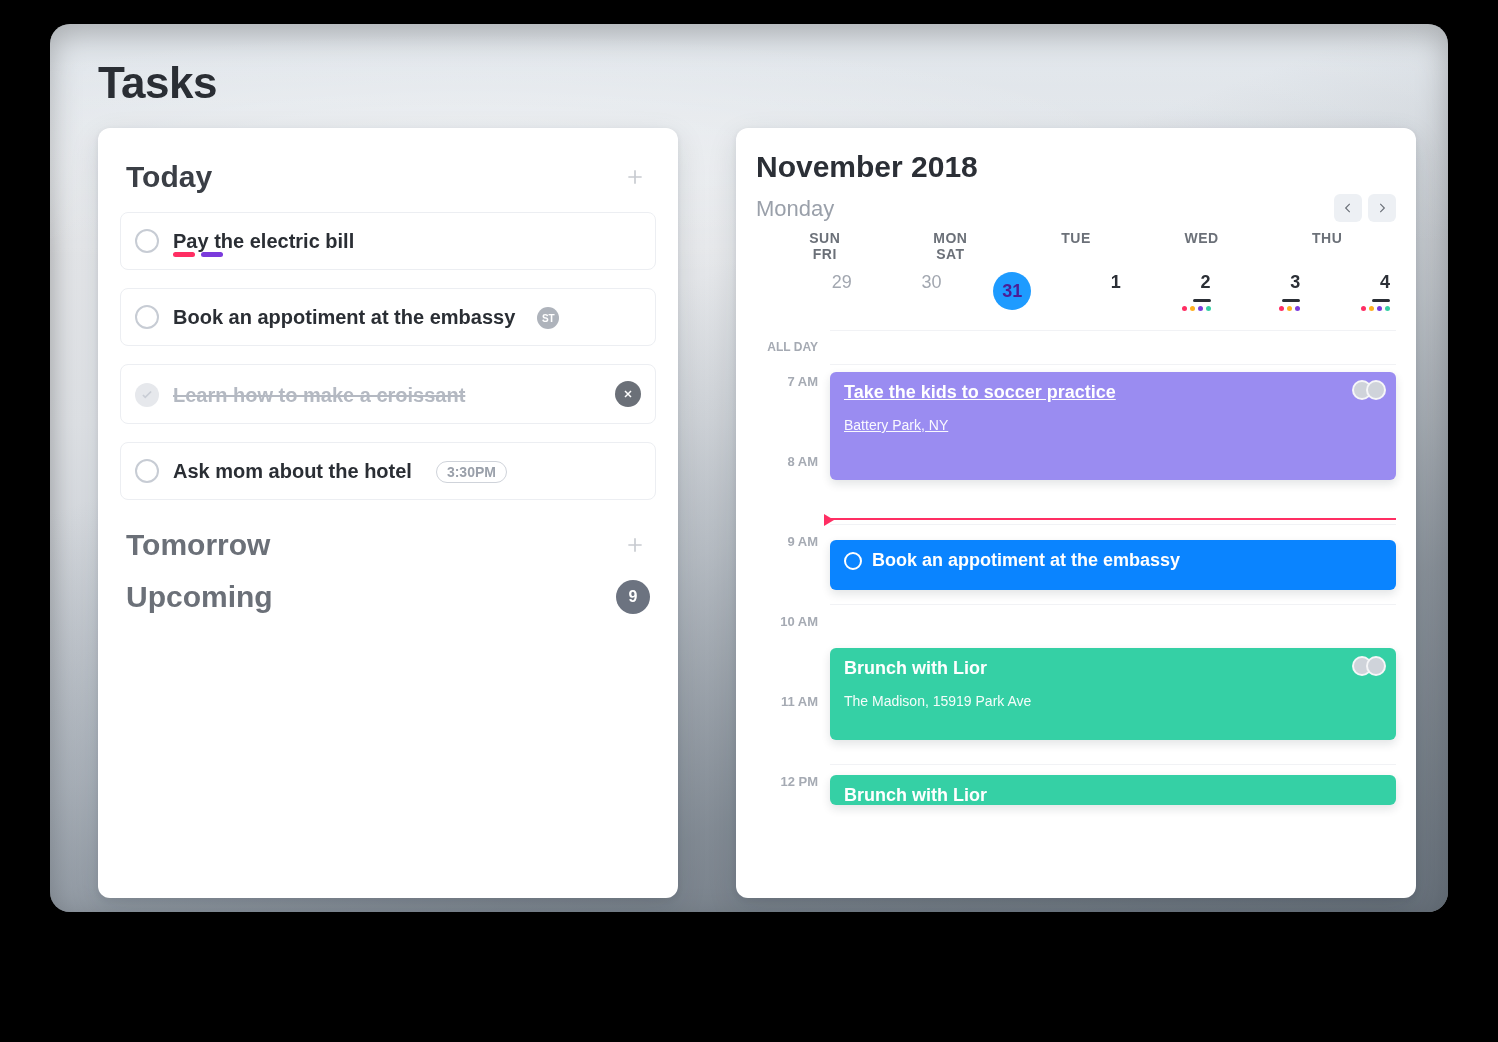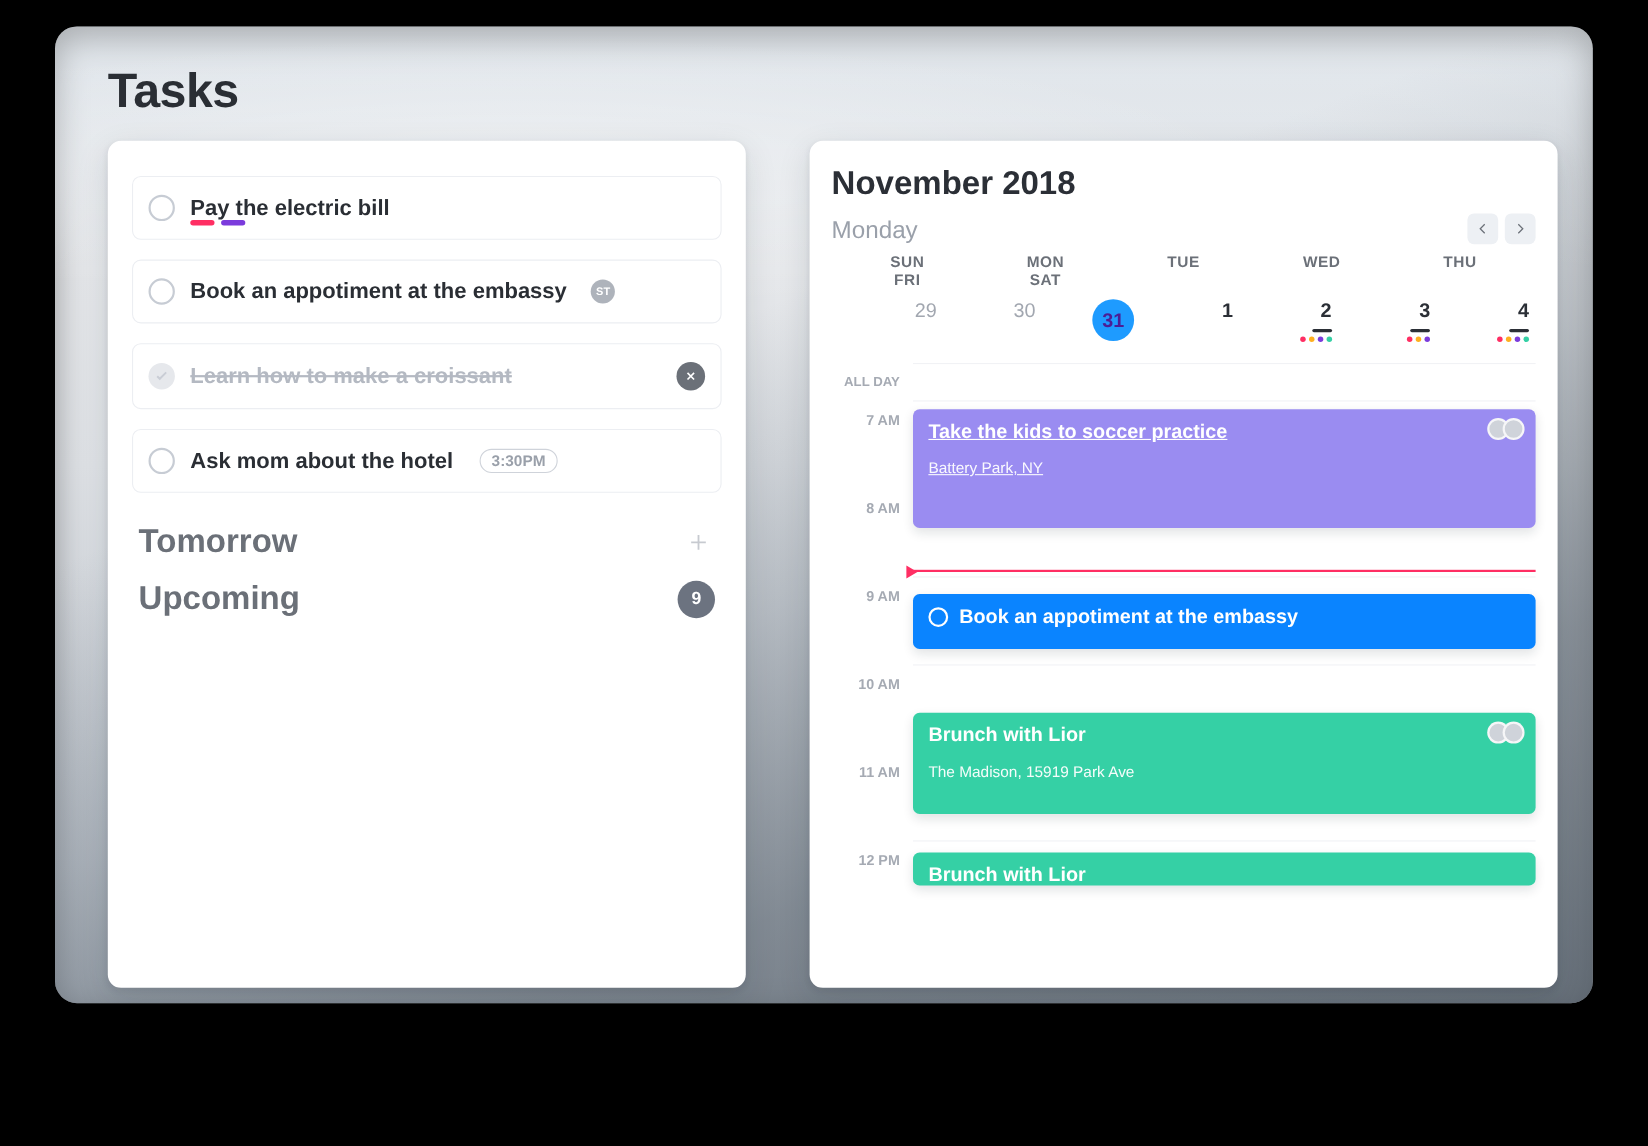--- a/index.html
+++ b/index.html
@@ -67,21 +67,21 @@
   }
 
   
   .section{display:flex;align-items:center;justify-content:space-between;margin:10px 6px 8px 6px}
   .section h2{margin:0;font-size:30px;font-weight:800;color:#3b3f46}
   .add-btn, .circle-btn{width:30px;height:30px;border-radius:6px;display:flex;align-items:center;justify-content:center;color:#9aa0aa}
   .add-btn{color:#9aa0aa;font-size:22px}
   .add-btn svg{opacity:.55}
   .task-list{display:flex;flex-direction:column;gap:18px;margin-top:10px}
   .task{
-    border:1.5px solid var(--line);border-radius:8px;padding:16px 14px;display:flex;align-items:center;gap:14px;position:relative
+    border:1.5px solid var(--line);border-radius:8px;padding:16px 14px;display:flex;align-items:flex-end;gap:14px;position:relative
   }
   .task .ring{
     width:24px;height:24px;border-radius:50%;border:2px solid #c7ccd4;flex:none
   }
   .task .title{font-size:20px;font-weight:700;color:var(--text)}
   .task .done-icon{width:24px;height:24px;border-radius:50%;background:#e6e8ec;display:flex;align-items:center;justify-content:center;color:#fff;flex:none}
   .task .done-icon svg{width:14px;height:14px;color:#cfd3da}
   .task.completed .title{color:#b4b9c2;text-decoration:line-through;font-weight:600}
   .task.completed{border-color:var(--line)}
   .task .x-btn{margin-left:auto;width:26px;height:26px;border-radius:50%;background:#6b7078;display:flex;align-items:center;justify-content:center}
@@ -150,20 +150,28 @@
 </head>
 <body>
 
 <div class="stage">
   <div class="device">
     <div class="mountains"></div>
 
     <div class="page-title">Tasks</div>
 
     <div class="panel tasks-panel">
+      <div class="section">
+        <h2>Today</h2>
+        <div class="add-btn">
+          <svg viewBox="0 0 24 24" width="20" height="20">
+              <path fill="none" stroke="currentColor" stroke-width="2" d="M12 4v16M4 12h16"></path>
+            </svg>
+        </div>
+      </div>
 
       <div class="task-list">
         <div class="task">
           <span class="ring"></span>
           <span class="title">Pay the electric bill</span>
           <span class="underline-line u1"></span>
           <span class="underline-line u2"></span>
         </div>
         <div class="task">
           <span class="ring"></span>

